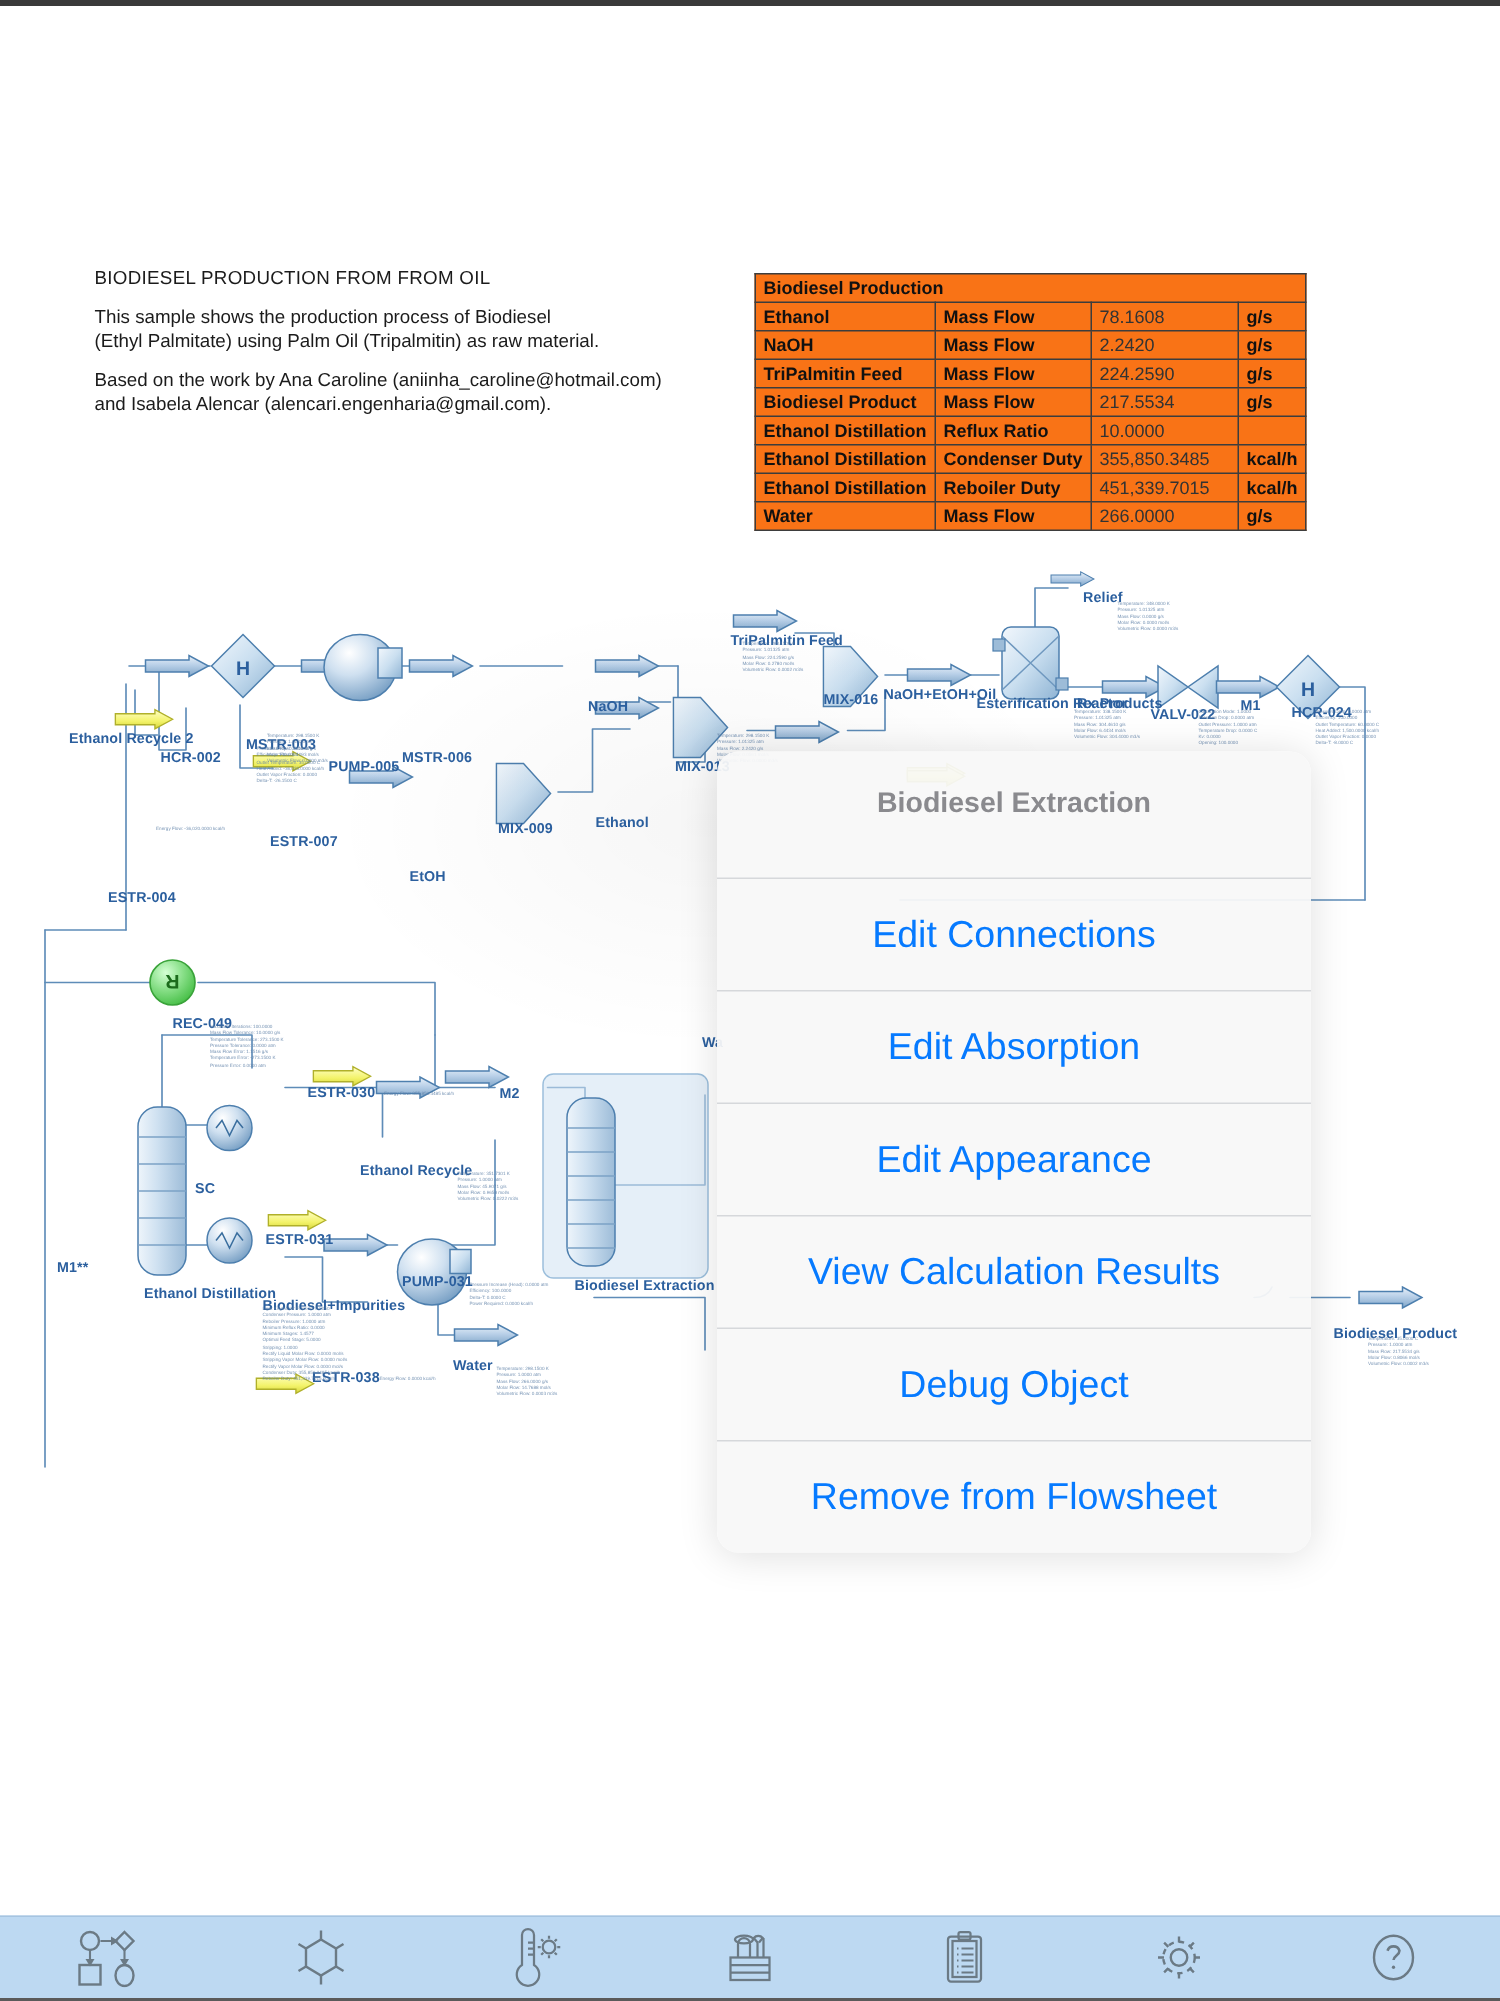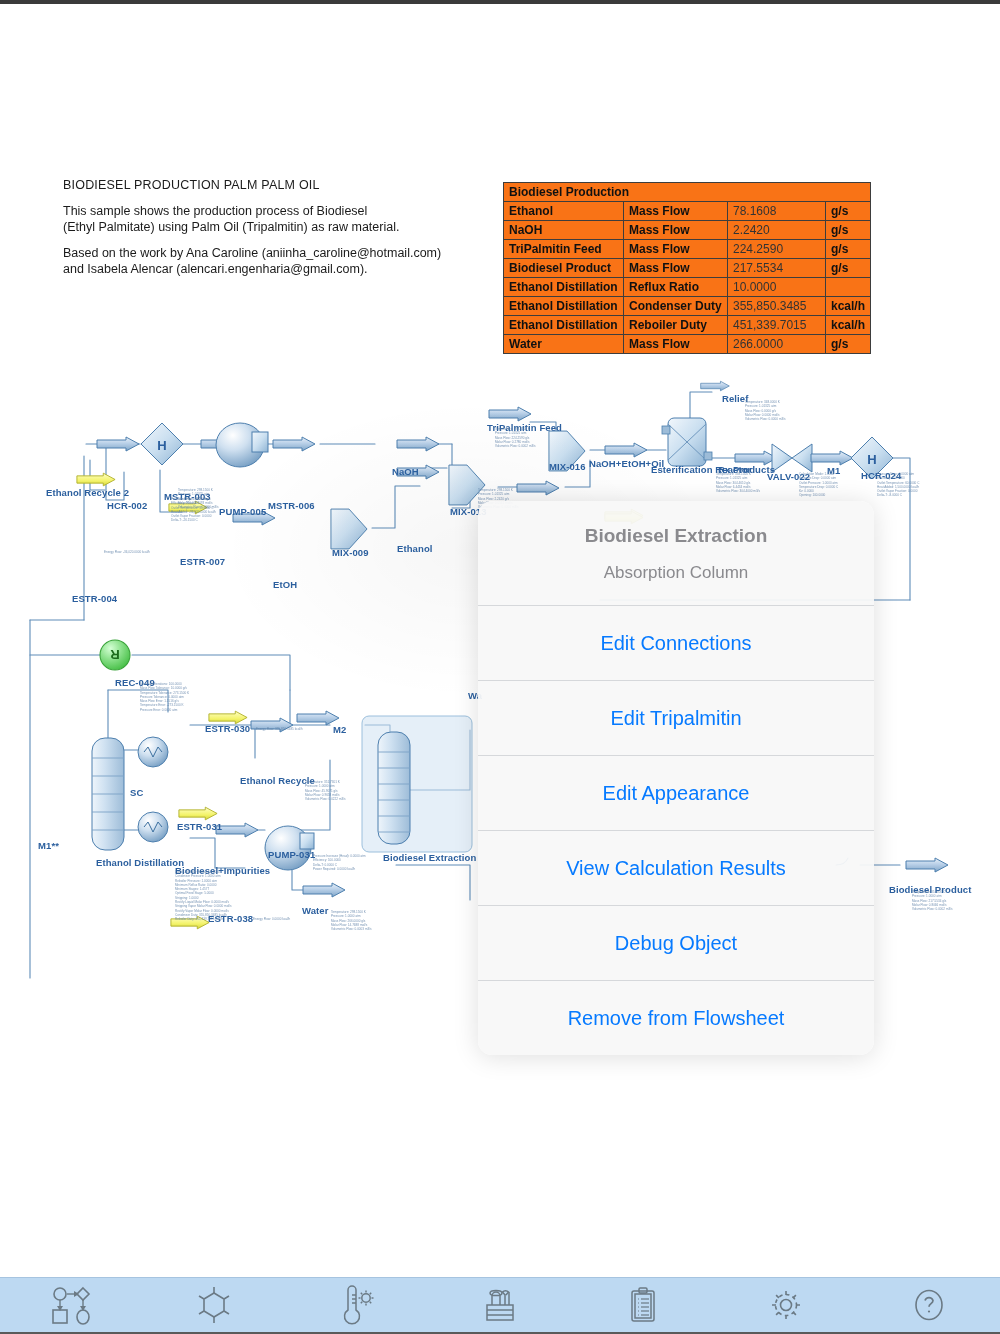--- a/index.html
+++ b/index.html
@@ -48,40 +48,40 @@
   .sheet-wrap { position:absolute; left:478px; top:501px; width:396px; }
   .sheet {
     width:396px; background:rgba(248,248,248,.94); border-radius:14px; overflow:hidden;
     box-shadow: 0 2px 26px rgba(0,0,0,.13);
   }
   .sheet-head { padding: 24px 14px 22px; text-align:center; }
   .sheet-title { font-size:19px; font-weight:bold; color:#8a8a8e; margin-bottom:16px; }
   .sheet-sub { font-size:17px; color:#8a8a8e; }
   .sheet-item {
     height:75px; display:flex; align-items:center; justify-content:center;
-    border-top:1px solid #d6d8db; font-size:20px; color:#067aff; text-align:center;
+    border-top:1px solid #d6d8db; font-size:25px; color:#067aff; text-align:center;
   }
 
   
   .toolbar {
     position:absolute; left:0; top:1277px; width:1000px; height:57px;
     background:#bdd9f2; border-top:1px solid #a6c4e0; border-bottom:2px solid #5a5a5a;
     display:flex; align-items:center;
   }
   .tb-btn { flex:1; display:flex; align-items:center; justify-content:center; height:57px; }
   .tb-btn svg { display:block; }
 </style>
 </head>
 <body>
 
 <div id="root">
 
   <div class="topbar"></div>
 
-  <div class="doc-title">BIODIESEL PRODUCTION PALM PALM OIL</div>
+  <div class="doc-title">BIODIESEL PRODUCTION FROM FROM OIL</div>
   <div class="doc-p1">
     <div>This sample shows the production process of Biodiesel</div>
     <div>(Ethyl Palmitate) using Palm Oil (Tripalmitin) as raw material.</div>
   </div>
   <div class="doc-p2">
     <div>Based on the work by Ana Caroline (aniinha_caroline@hotmail.com)</div>
     <div> and Isabela Alencar (alencari.engenharia@gmail.com).</div>
   </div>
 
   <table class="rtable">
@@ -476,25 +476,24 @@
           <div>Molar Flow: 0.8066 mol/s</div>
           <div>Volumetric Flow: 0.0002 m3/s</div>
         </div>
       </div>
   </div>
 
   <div class="sheet-wrap">
     <div class="sheet">
       <div class="sheet-head">
         <div class="sheet-title">Biodiesel Extraction</div>
-        <div class="sheet-sub">Absorption Column</div>
       </div>
       <div id="sheet-items">
           <div class="sheet-item">Edit Connections</div>
-          <div class="sheet-item">Edit Tripalmitin</div>
+          <div class="sheet-item">Edit Absorption</div>
           <div class="sheet-item">Edit Appearance</div>
           <div class="sheet-item">View Calculation Results</div>
           <div class="sheet-item">Debug Object</div>
           <div class="sheet-item">Remove from Flowsheet</div>
         </div>
     </div>
   </div>
 
   <div class="toolbar">
 

